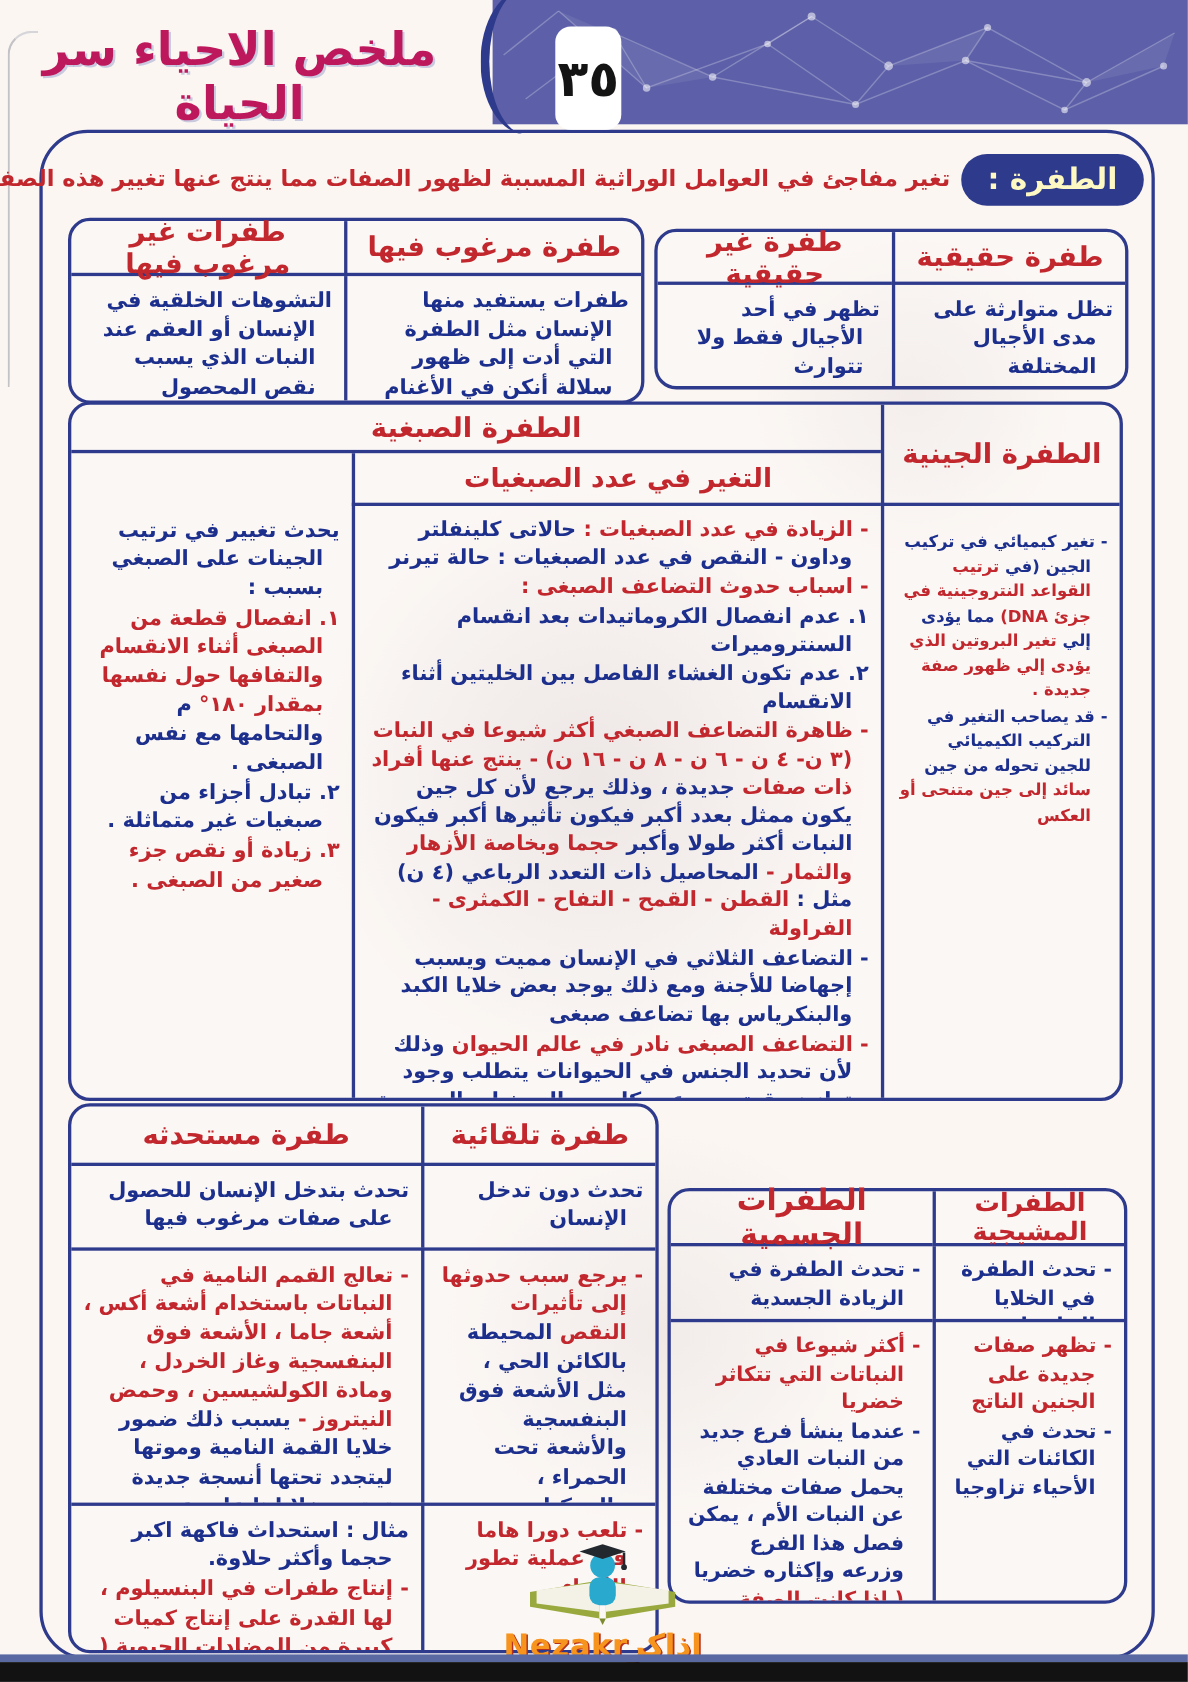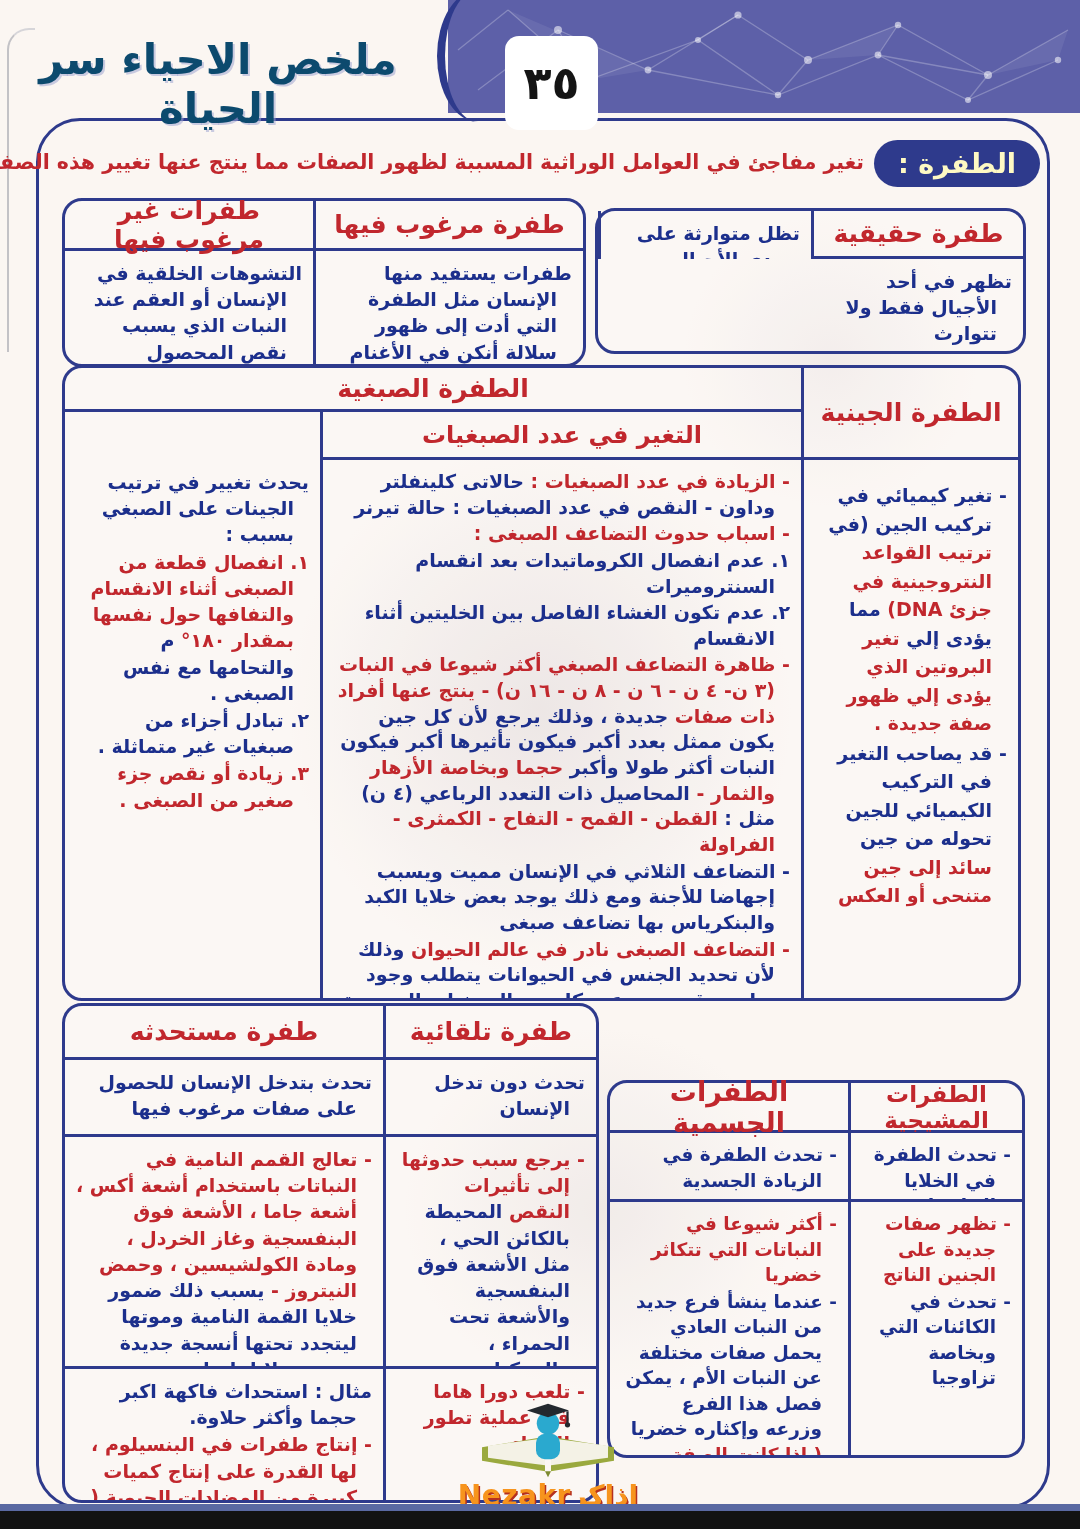--- a/index.html
+++ b/index.html
@@ -19,24 +19,24 @@
     background:radial-gradient(closest-side,rgba(210,198,198,.30),rgba(210,198,198,0) 70%)}
   .blob.b3{left:620px;top:150px;width:420px;height:420px;
     background:radial-gradient(closest-side,rgba(216,205,210,.28),rgba(216,205,210,0) 70%)}
 
   
   .banner{position:absolute;left:448px;top:0;width:632px;height:113px;background:var(--purple);
     border-top-left-radius:0;z-index:1}
   .banner svg{position:absolute;inset:0;width:100%;height:100%}
   .paren-arc{position:absolute;left:437px;top:-10px;width:74px;height:132px;
     border-left:8px solid var(--navy);border-radius:50%;z-index:2;background:transparent}
-  .page-title{position:absolute;left:0;top:35px;width:436px;text-align:center;
-    font-size:42px;color:#0c4a6e;z-index:2;
+  .page-title{position:absolute;left:0;top:20px;width:436px;text-align:center;
+    font-size:42px;color:#be185d;z-index:2;
     text-shadow:2px 2px 0 rgba(160,165,210,.55)}
-  .page-tab{position:absolute;left:505px;top:36px;width:93px;height:94px;background:#fff;
+  .page-tab{position:absolute;left:505px;top:24px;width:60px;height:94px;background:#fff;
     border-radius:14px;z-index:3;display:flex;align-items:center;justify-content:center;
     font-size:46px;color:#141414}
   .scan-edge{position:absolute;left:7px;top:28px;width:26px;height:322px;
     border-left:2px solid #c3c2c6;border-top:2px solid #d6d5d9;border-top-left-radius:22px;z-index:0}
 
   
   .outer-box{position:absolute;left:36px;top:118px;width:1008px;height:1385px;
     border:3px solid var(--navy);border-radius:44px;z-index:1;background:transparent}
 
   
@@ -58,21 +58,21 @@
   .ht{border-top:3px solid var(--navy)}
   .ln{padding-right:15px;text-indent:-15px;margin:1px 0}
   .c-r{color:var(--red)} .c-b{color:var(--blue)}
 
   .tbl-desired{left:62px;top:198px;width:518px;height:163px;grid-template-columns:270px 1fr;grid-template-rows:50px 1fr}
   .tbl-real{left:595px;top:208px;width:425px;height:140px;grid-template-columns:212px 1fr;grid-template-rows:48px 1fr}
   .tbl-chromo{left:62px;top:365px;width:953px;height:630px;grid-template-columns:217px 481px 1fr;grid-template-rows:44px 48px 1fr}
   .tbl-occ{left:62px;top:1003px;width:531px;height:494px;grid-template-columns:213px 1fr;grid-template-rows:54px 74px 232px 1fr}
   .tbl-cell{left:607px;top:1080px;width:412px;height:372px;grid-template-columns:174px 1fr;grid-template-rows:50px 66px 1fr}
   .mid-td{line-height:1.35;font-size:19px}
-  .gene-td{padding-top:20px;font-size:19px;line-height:1.5}
+  .gene-td{padding-top:20px;font-size:15px;line-height:1.5}
 
   
   .logo{position:absolute;left:438px;top:1398px;width:220px;height:126px;z-index:5;text-align:center}
   .logo-mark{display:block;margin:0 auto}
   .wordmark{font-size:28px;color:#f7941d;letter-spacing:.5px;
     text-shadow:1.5px 1.5px 0 #b5301f;line-height:1;margin-top:-4px}
   .wordmark .wm-en{}
 
   
   .strip-navy{position:absolute;left:0;top:1504px;width:1080px;height:7px;background:#5a69a2;z-index:6}
@@ -134,20 +134,21 @@
   <div class="td v">
       <div class="ln"><span class="c-b">طفرات يستفيد منها الإنسان مثل الطفرة التي أدت إلى ظهور سلالة أنكن في الأغنام</span></div>
     </div>
   <div class="td">
       <div class="ln"><span class="c-b">التشوهات الخلقية في الإنسان أو العقم عند النبات الذي يسبب نقص المحصول</span></div>
     </div>
 </div>
 
 <div class="tbl tbl-real">
   <div class="th v hb">طفرة حقيقية</div>
+  <div class="th hb">طفرة غير حقيقية</div>
   <div class="td v">
       <div class="ln"><span class="c-b">تظل متوارثة على مدى الأجيال المختلفة</span></div>
     </div>
   <div class="td">
       <div class="ln"><span class="c-b">تظهر في أحد الأجيال فقط ولا تتوارث</span></div>
     </div>
 </div>
 
 <div class="tbl tbl-chromo">
   <div class="th v hb" style="grid-column:1;grid-row:1/3">الطفرة الجينية</div>
@@ -202,21 +203,21 @@
   <div class="th v hb" style="font-size:23px">الطفرات المشيجية</div>
   <div class="th hb" style="font-size:27px">الطفرات الجسمية</div>
   <div class="td v" style="font-size:18.5px">
       <div class="ln"><span class="c-b">- تحدث الطفرة في الخلايا التناسيلة</span></div>
     </div>
   <div class="td" style="font-size:18.5px">
       <div class="ln"><span class="c-b">- تحدث الطفرة في الزيادة الجسدية</span></div>
     </div>
   <div class="td v ht" style="font-size:18.5px">
       <div class="ln"><span class="c-r">- تظهر صفات جديدة على الجنين الناتج</span></div>
-      <div class="ln"><span class="c-b">- تحدث في الكائنات التي وبخاصة تزاوجيا</span></div>
+      <div class="ln"><span class="c-b">- تحدث في الكائنات التي الأحياء تزاوجيا</span></div>
     </div>
   <div class="td ht" style="font-size:18.5px">
       <div class="ln"><span class="c-r">- أكثر شيوعا في النباتات التي تتكاثر خضريا</span></div>
       <div class="ln"><span class="c-b">- عندما ينشأ فرع جديد من النبات العادي يحمل صفات مختلفة عن النبات الأم ، يمكن فصل هذا الفرع وزرعه وإكثاره خضريا </span><span class="c-r">( إذا كانت الصفة مرغوبة )</span></div>
     </div>
 </div>
 
 <div class="logo">
   <svg class="logo-mark" width="150" height="88" viewBox="0 0 200 110">
 

